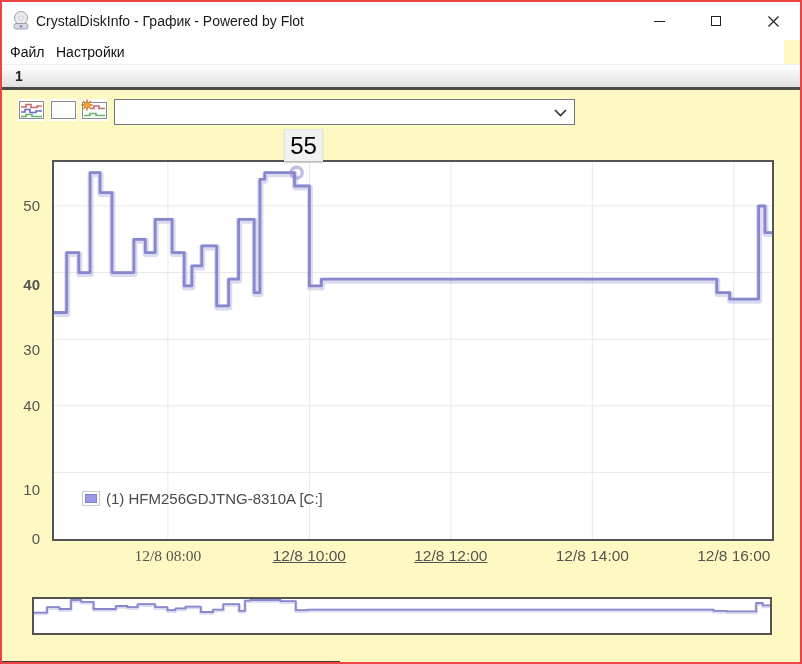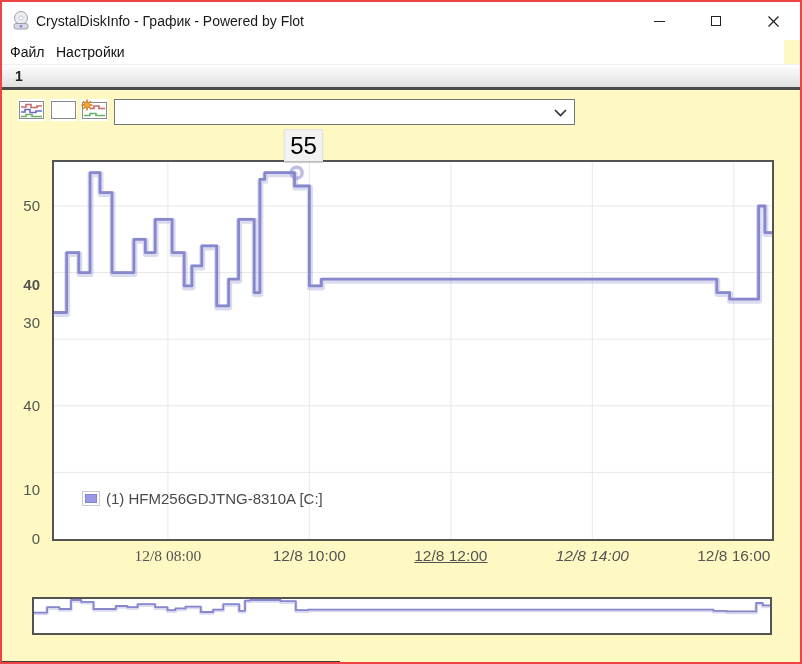--- a/index.html
+++ b/index.html
@@ -132,21 +132,21 @@
       <polyline points="1,1 6.5,6.5 12,1" stroke="#333" stroke-width="1.7" fill="none"></polyline>
     </svg>
   </div>
 
   <div class="flot-tooltip">55</div>
 
   <div class="y-labels" id="y-labels">
       <div style="top: 370px;">0</div>
       <div style="top: 321px;">10</div>
       <div style="top: 236.784px;">40</div>
-      <div style="top: 154px;">30</div>
+      <div style="top: 181px;">30</div>
       <div style="top: 116px; font-weight: bold;">40</div>
       <div style="top: 36.9611px;">50</div>
     </div>
   <svg class="main-chart" id="main-plot" width="722" height="381" viewBox="0 0 722 381">
       <rect x="0" y="0" width="722" height="381" fill="#ffffff"></rect>
       <line x1="2" x2="720" y1="312.3922261484099" y2="312.3922261484099" stroke="#e8e8e8" stroke-width="1"></line>
       <line x1="2" x2="720" y1="245.78445229681978" y2="245.78445229681978" stroke="#e8e8e8" stroke-width="1"></line>
       <line x1="2" x2="720" y1="179.1766784452297" y2="179.1766784452297" stroke="#e8e8e8" stroke-width="1"></line>
       <line x1="2" x2="720" y1="112.56890459363956" y2="112.56890459363956" stroke="#e8e8e8" stroke-width="1"></line>
       <line x1="2" x2="720" y1="45.96113074204948" y2="45.96113074204948" stroke="#e8e8e8" stroke-width="1"></line>
@@ -155,23 +155,23 @@
       <line x1="398.8453201970444" x2="398.8453201970444" y1="2" y2="379" stroke="#e8e8e8" stroke-width="1"></line>
       <line x1="540.3231527093598" x2="540.3231527093598" y1="2" y2="379" stroke="#e8e8e8" stroke-width="1"></line>
       <line x1="681.800985221675" x2="681.800985221675" y1="2" y2="379" stroke="#e8e8e8" stroke-width="1"></line>
       <polyline points="2.0,152.5 14.7,152.5 14.7,92.6 26.8,92.6 26.8,112.6 38.1,112.6 38.1,12.7 48.0,12.7 48.0,32.6 60.0,32.6 60.0,112.6 81.9,112.6 81.9,79.3 93.3,79.3 93.3,92.6 103.2,92.6 103.2,59.3 120.1,59.3 120.1,92.6 132.2,92.6 132.2,125.9 139.9,125.9 139.9,105.9 149.8,105.9 149.8,85.9 164.7,85.9 164.7,145.9 176.7,145.9 176.7,119.2 186.6,119.2 186.6,59.3 202.2,59.3 202.2,132.6 207.9,132.6 207.9,19.3 212.8,19.3 212.8,12.7 242.5,12.7 242.5,26.0 257.4,26.0 257.4,125.9 269.4,125.9 269.4,119.2 664.8,119.2 664.8,132.6 677.6,132.6 677.6,139.2 706.6,139.2 706.6,46.0 712.9,46.0 712.9,72.6 720.0,72.6" fill="none" stroke="rgba(136,136,205,0.30)" stroke-width="6" stroke-linejoin="round" transform="translate(0.5,1.5)"></polyline>
       <polyline points="2.0,152.5 14.7,152.5 14.7,92.6 26.8,92.6 26.8,112.6 38.1,112.6 38.1,12.7 48.0,12.7 48.0,32.6 60.0,32.6 60.0,112.6 81.9,112.6 81.9,79.3 93.3,79.3 93.3,92.6 103.2,92.6 103.2,59.3 120.1,59.3 120.1,92.6 132.2,92.6 132.2,125.9 139.9,125.9 139.9,105.9 149.8,105.9 149.8,85.9 164.7,85.9 164.7,145.9 176.7,145.9 176.7,119.2 186.6,119.2 186.6,59.3 202.2,59.3 202.2,132.6 207.9,132.6 207.9,19.3 212.8,19.3 212.8,12.7 242.5,12.7 242.5,26.0 257.4,26.0 257.4,125.9 269.4,125.9 269.4,119.2 664.8,119.2 664.8,132.6 677.6,132.6 677.6,139.2 706.6,139.2 706.6,46.0 712.9,46.0 712.9,72.6 720.0,72.6" fill="none" stroke="#8787cd" stroke-width="2.8" stroke-linejoin="round"></polyline>
       <circle cx="244.63448275862075" cy="12.657243816254436" r="5.5" fill="none" stroke="rgba(136,136,205,0.55)" stroke-width="3.5"></circle>
       <rect x="1" y="1" width="720" height="379" fill="none" stroke="#545454" stroke-width="2"></rect>
     </svg>
   <div class="x-labels" id="x-labels">
       <div style="left: 115.89px; font-family: Liberation Serif, serif;">12/8 08:00</div>
-      <div style="left: 257.367px;">12/8 10:00</div>
+      <div style="left: 257.367px; text-decoration: underline;">12/8 10:00</div>
       <div style="left: 398.845px; text-decoration: underline;">12/8 12:00</div>
-      <div style="left: 540.323px; font-style: italic;">12/8 14:00</div>
+      <div style="left: 540.323px;">12/8 14:00</div>
       <div style="left: 681.801px; text-align: center;">12/8 16:00</div>
     </div>
 
   <div class="legend">
     <div class="legend-swatch">
       <div class="legend-swatch-fill" style="background: rgb(154, 154, 228); border-color: rgb(131, 131, 214);"></div>
     </div>
     <div class="legend-label">(1) HFM256GDJTNG-8310A [C:]</div>
   </div>
 

